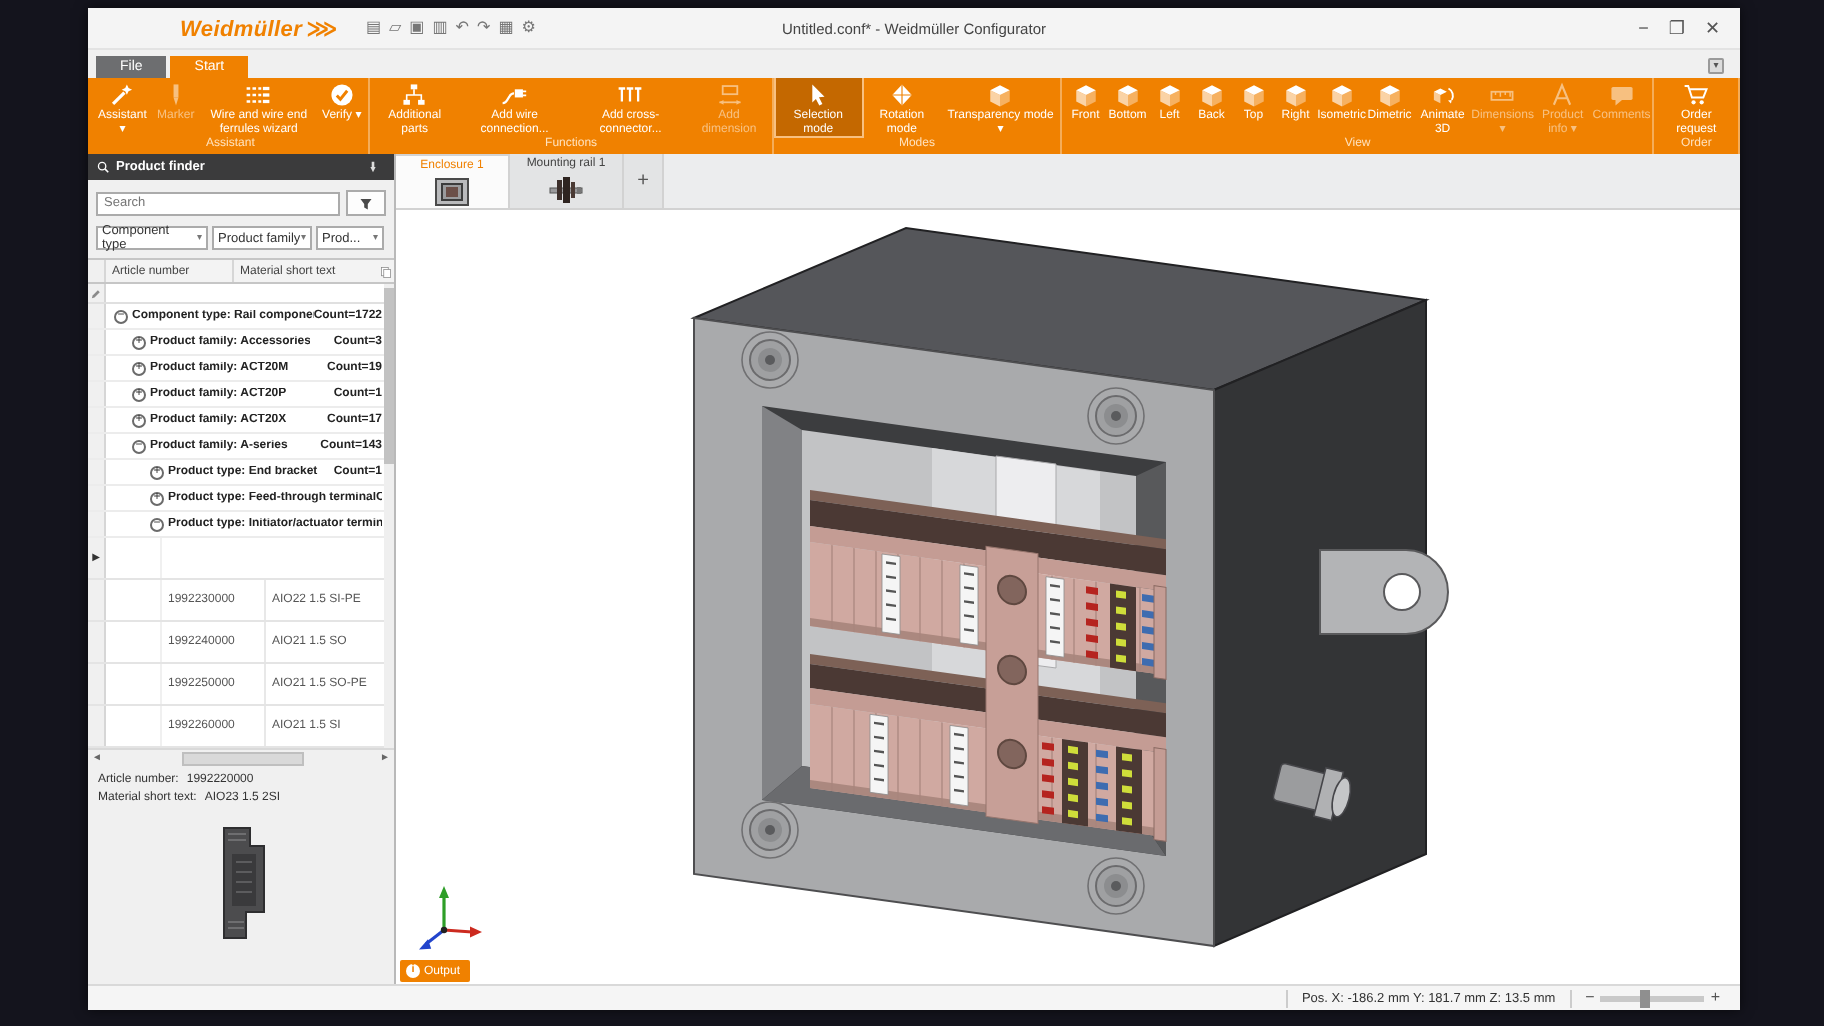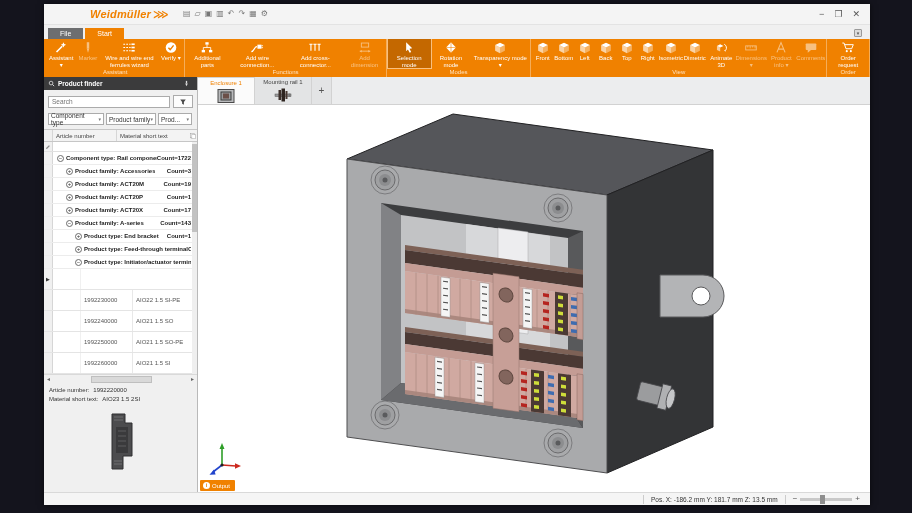--- a/index.html
+++ b/index.html
@@ -258,20 +258,21 @@
     <div id="qat">
           <span>▤</span>
           <span>▱</span>
           <span>▣</span>
           <span>▥</span>
           <span>↶</span>
           <span>↷</span>
           <span>▦</span>
           <span>⚙</span>
         </div>
+    <div id="wintitle">Untitled.conf* - Weidmüller Configurator</div>
     <div id="winbtns">
       <span>−</span>
       <span>❐</span>
       <span>✕</span>
     </div>
   </div>
 
   <div id="tabrow">
     <span class="menutab file">File</span>
     <span class="menutab start">Start</span>

